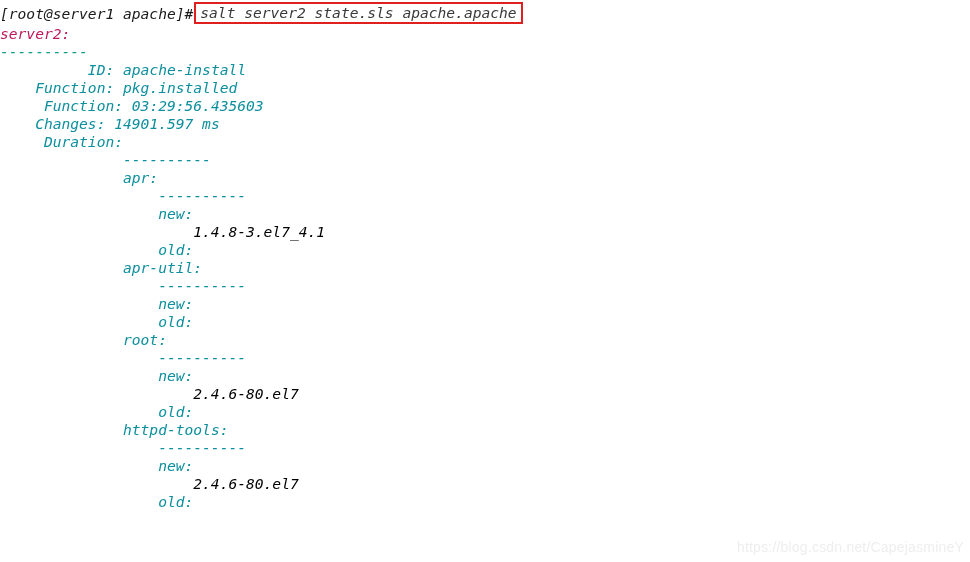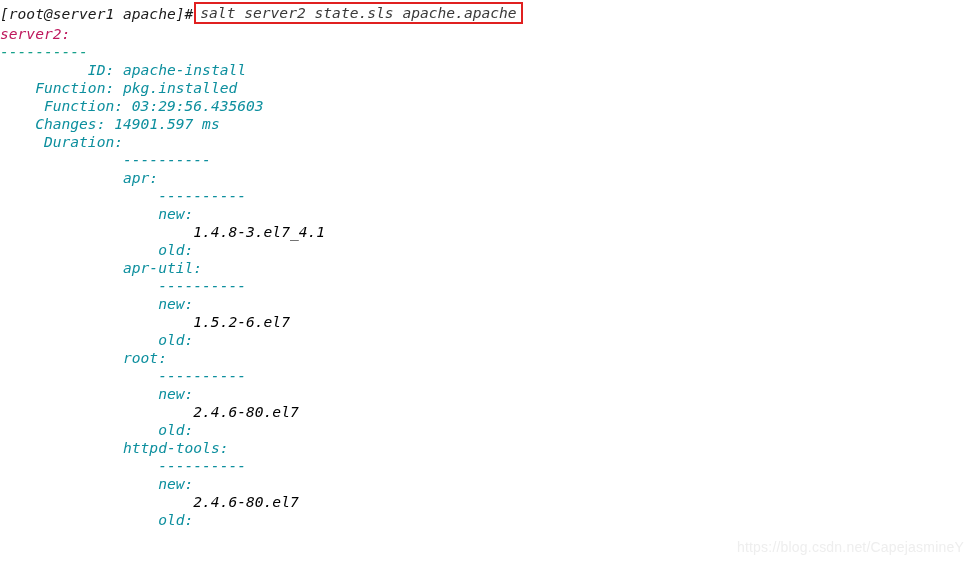--- a/index.html
+++ b/index.html
@@ -100,21 +100,20 @@
 
     <div class="line"><span class="teal">              </span><span class="teal">apr:</span></div>
     <div class="line"><span class="teal">                  </span><span class="teal">----------</span></div>
     <div class="line"><span class="teal">                  </span><span class="teal">new:</span></div>
     <div class="line"><span class="olive">                      </span><span class="olive">1.4.8-3.el7_4.1</span></div>
     <div class="line"><span class="teal">                  </span><span class="teal">old:</span></div>
 
     <div class="line"><span class="teal">              </span><span class="teal">apr-util:</span></div>
     <div class="line"><span class="teal">                  </span><span class="teal">----------</span></div>
     <div class="line"><span class="teal">                  </span><span class="teal">new:</span></div>
-    <div class="line"><span class="olive">                      </span><span class="olive">1.5.2-6.el7</span></div>
     <div class="line"><span class="teal">                  </span><span class="teal">old:</span></div>
 
     <div class="line"><span class="teal">              </span><span class="teal">root:</span></div>
     <div class="line"><span class="teal">                  </span><span class="teal">----------</span></div>
     <div class="line"><span class="teal">                  </span><span class="teal">new:</span></div>
     <div class="line"><span class="olive">                      </span><span class="olive">2.4.6-80.el7</span></div>
     <div class="line"><span class="teal">                  </span><span class="teal">old:</span></div>
 
     <div class="line"><span class="teal">              </span><span class="teal">httpd-tools:</span></div>
     <div class="line"><span class="teal">                  </span><span class="teal">----------</span></div>

